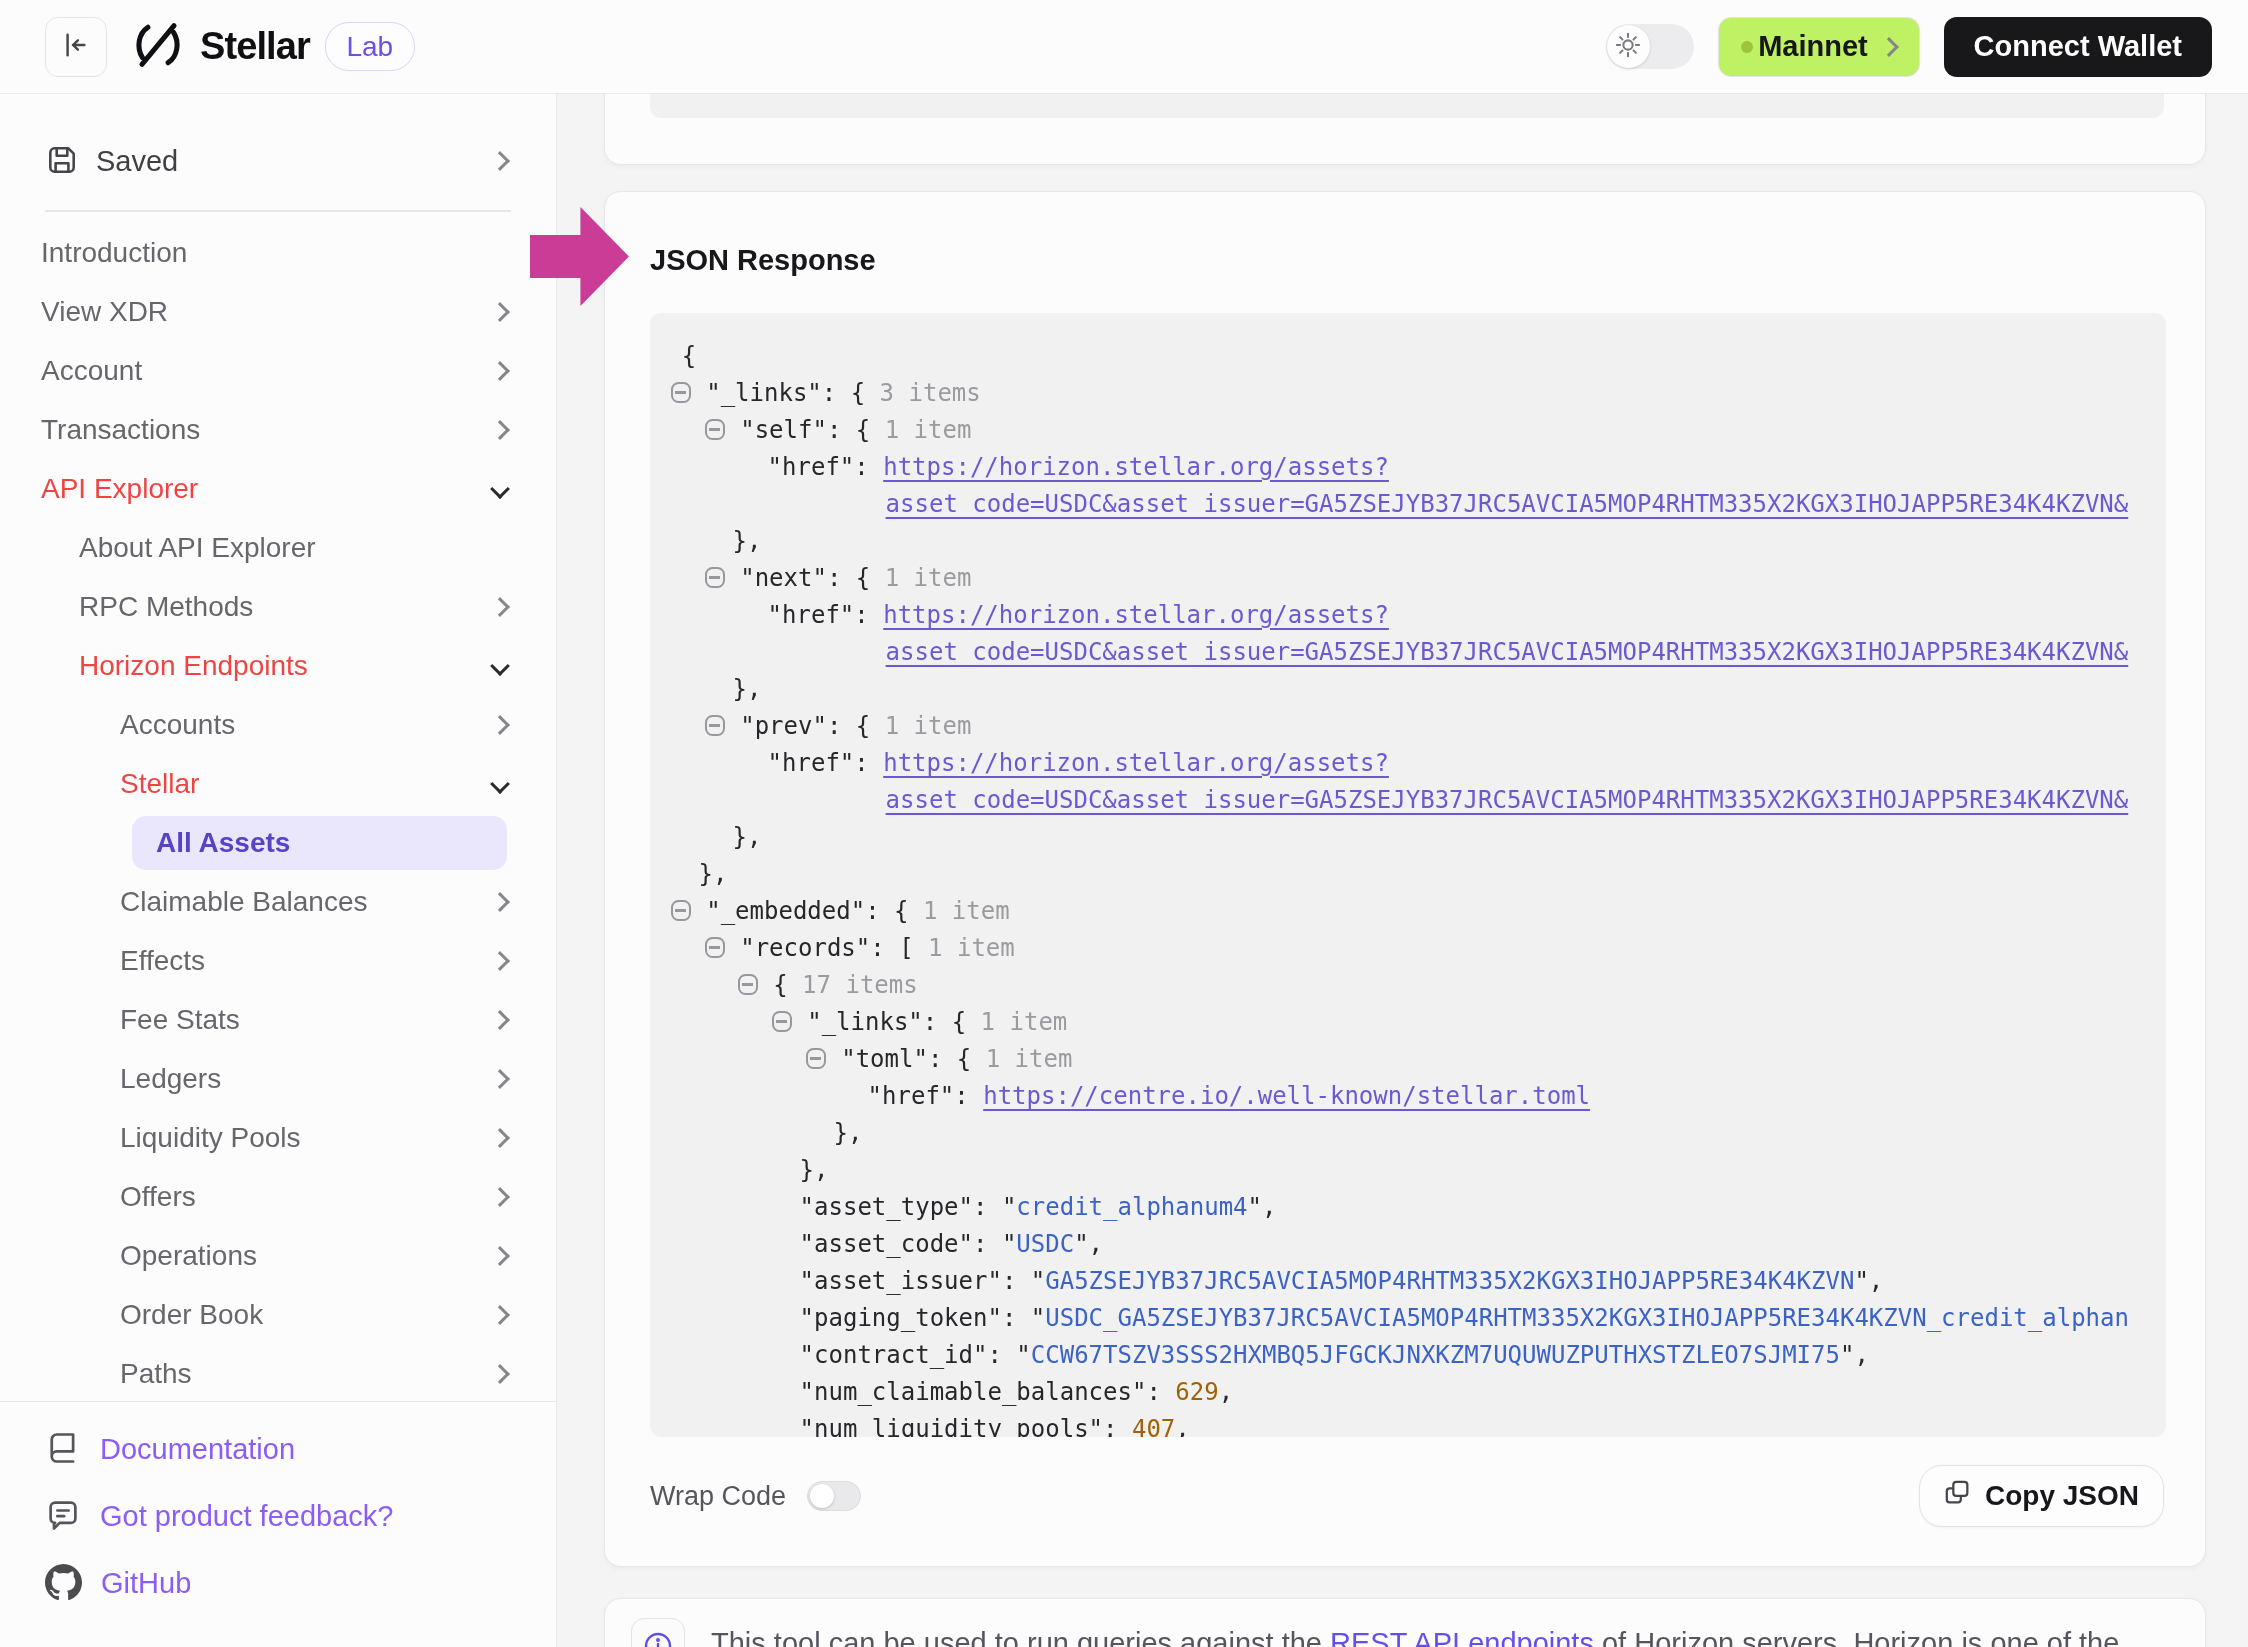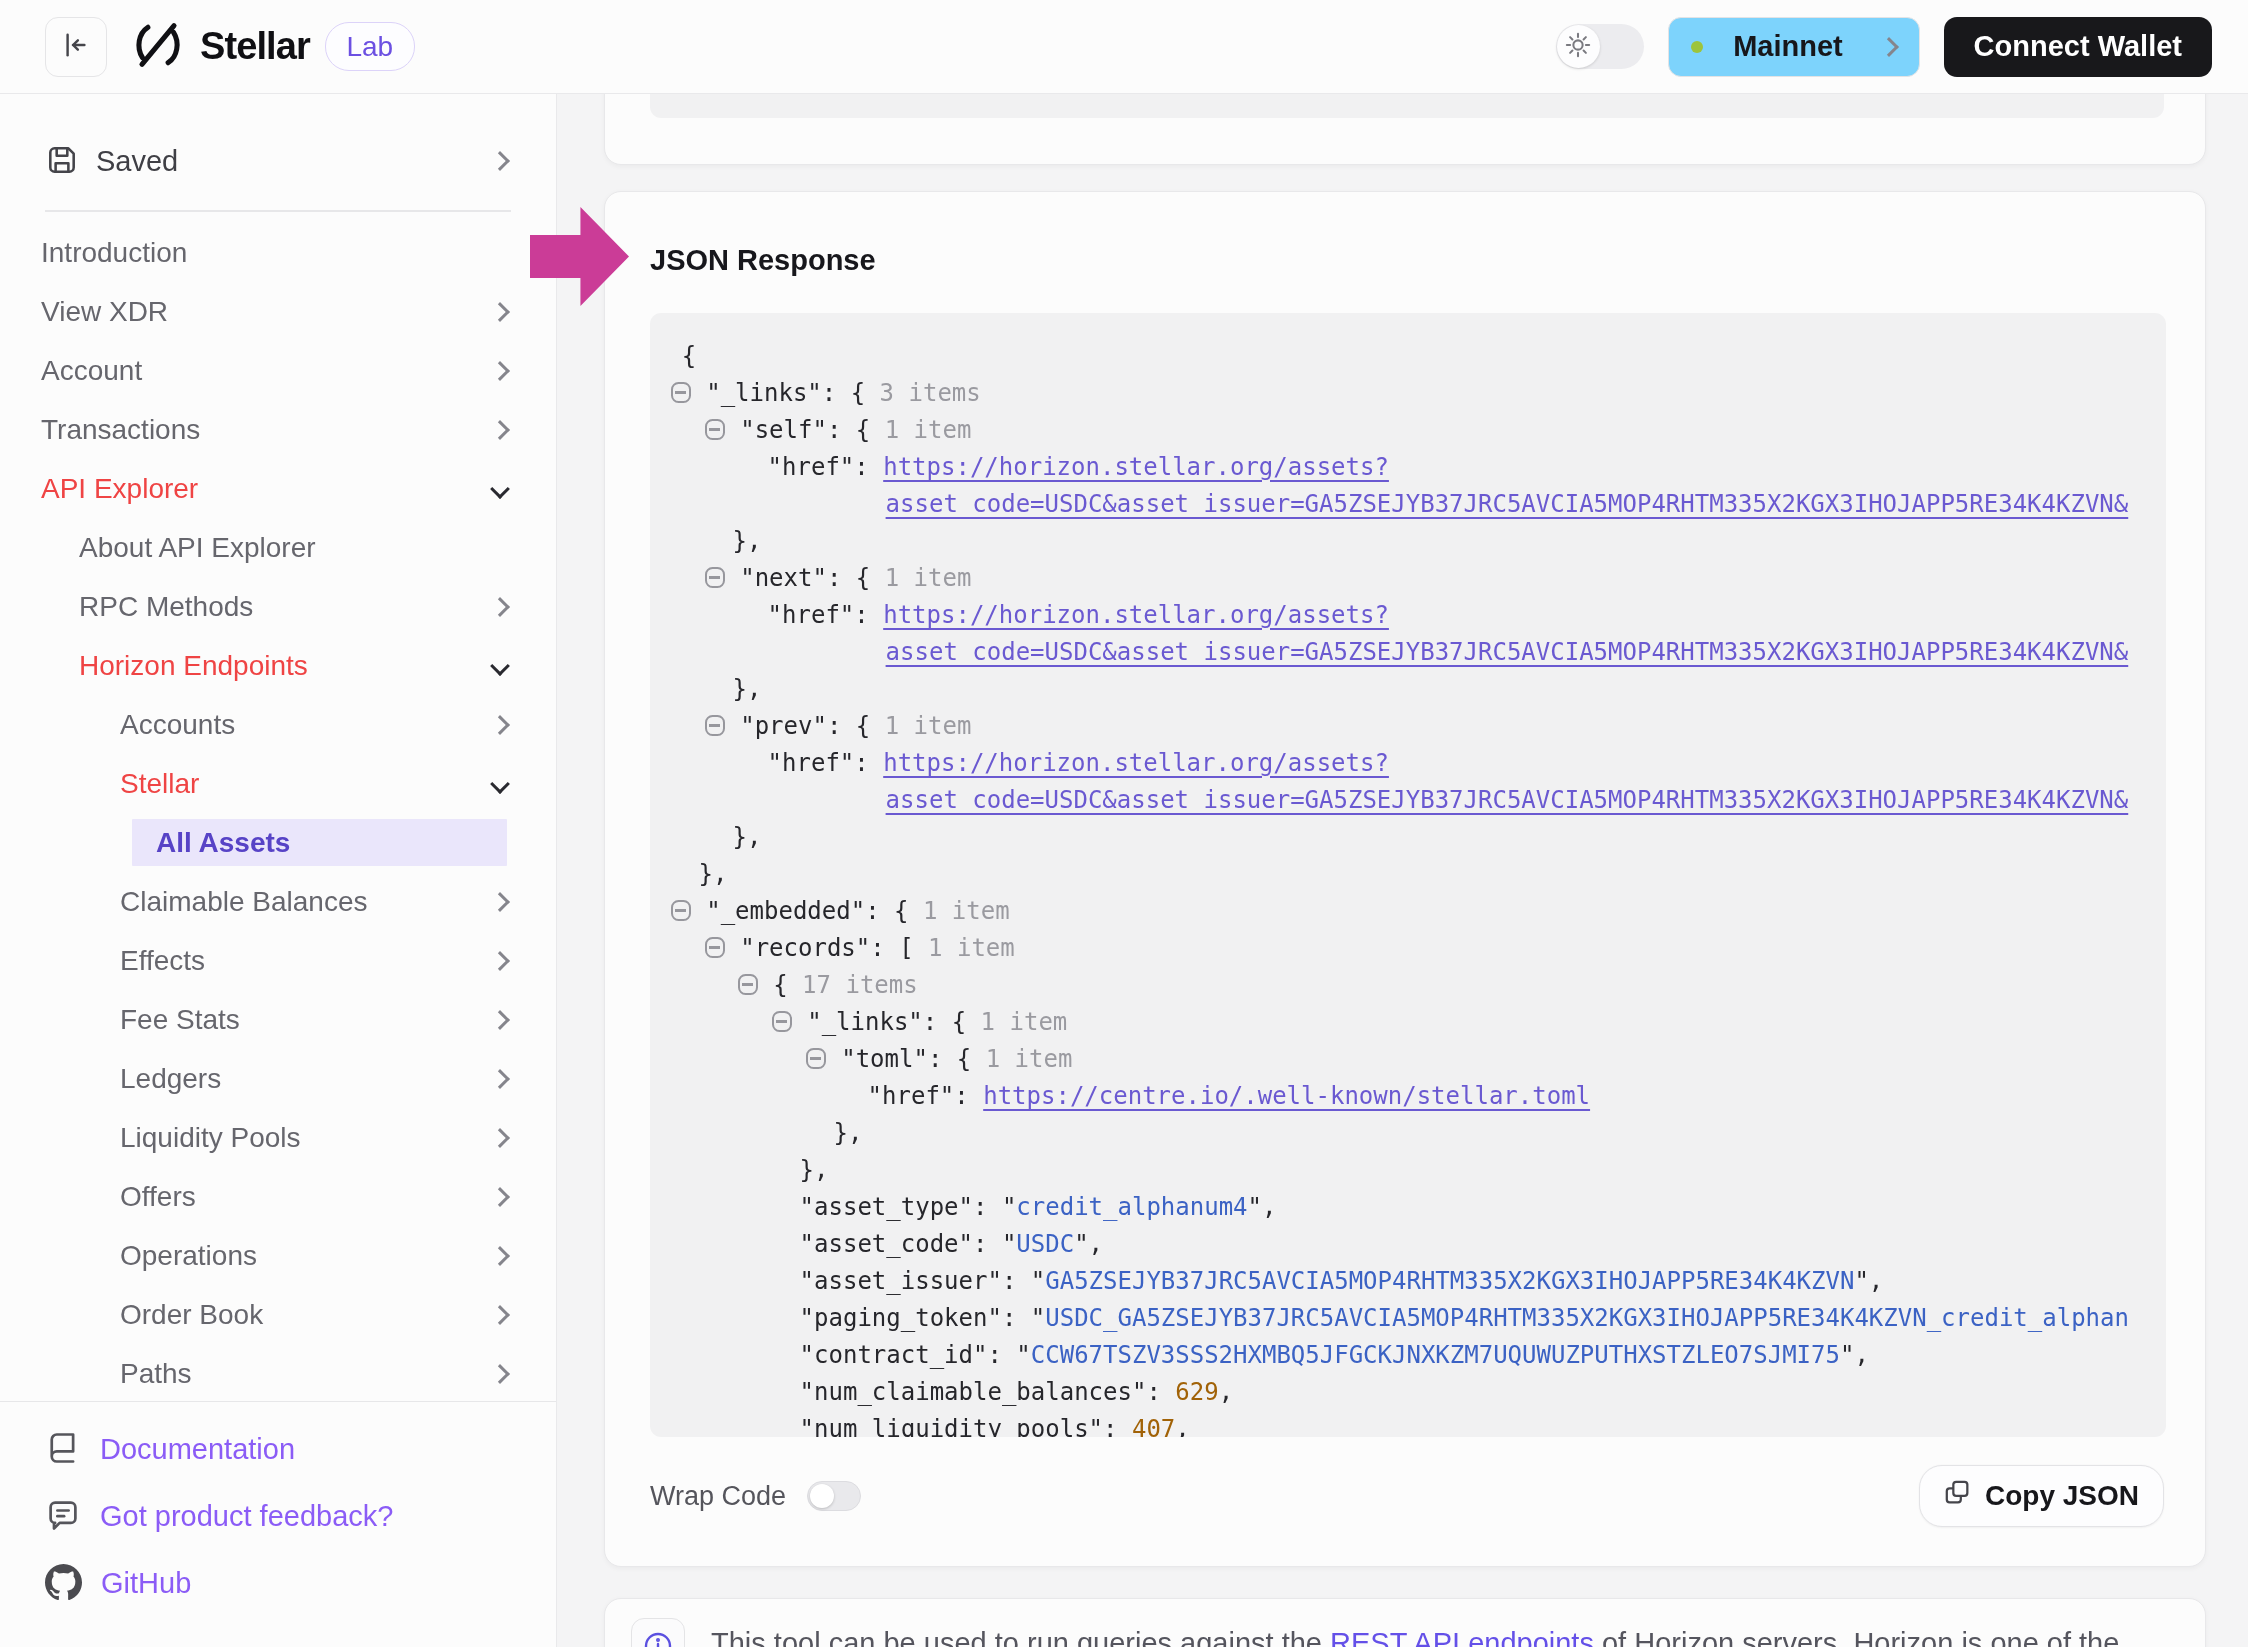--- a/index.html
+++ b/index.html
@@ -14,22 +14,22 @@
                   background:#fcfcfc; display:flex; align-items:center; justify-content:center; }
   .brand-wrap { display:flex; align-items:center; gap:15px; margin-left:24px; }
   .brand-title { font-size:38px; font-weight:600; color:#101014; letter-spacing:-0.9px; }
   .lab-badge { height:49px; border:1.9px solid #dcd3f9; border-radius:24px; padding:0 20.6px;
                display:flex; align-items:center; font-size:28px; color:#6c50e2; background:#fdfdff; }
   .header-right { margin-left:auto; display:flex; align-items:center; gap:24px; }
   .theme-toggle { width:88px; height:45px; border-radius:22.5px; background:#ececef;
                   display:flex; align-items:center; padding:0.9px; }
   .theme-knob { width:43px; height:43px; border-radius:50%; background:#fdfdfe;
                 box-shadow:0 0.9px 2.8px rgba(0,0,0,.15); display:flex; align-items:center; justify-content:center; }
-  .network-btn { height:60px; border:1.9px solid #e3e3e5; border-radius:13px; background:#7dd3fc;
-                 display:flex; align-items:center; gap:30px; padding:0 22.5px; }
+  .network-btn { height:60px; border:1.9px solid #e3e3e5; border-radius:13px; background:#bef264;
+                 display:flex; align-items:center; gap:5px; padding:0 22.5px; }
   .net-dot { width:12px; height:12px; border-radius:50%; background:#9dc43b; }
   .network-label { font-size:29px; font-weight:700; color:#17171b; }
   .connect-btn { height:60px; border-radius:13px; background:#18181b; color:#ffffff;
                  font-size:29px; font-weight:700; padding:0 30px; display:flex; align-items:center; border:none; }
 
   
   .app-body { flex:1; display:flex; position:relative; min-height:0; }
 
   
   .sidebar { width:557px; flex:0 0 557px; background:#fcfcfc; border-right:1.9px solid #e9e9eb;
@@ -39,21 +39,21 @@
   .saved-label { font-size:29px; color:#3f3f45; }
   .side-divider { height:1.9px; background:#e7e7e9; margin:19px 45px 0 45px; }
   .side-nav { flex:1; overflow:hidden; display:flex; flex-direction:column; margin-top:11.2px; }
   .nav-row { height:59px; flex:0 0 59px; display:flex; align-items:center; padding-right:49px; }
   .nav-row .nav-label { font-size:28px; color:#66666d; }
   .nav-row.lvl0 { padding-left:41px; }
   .nav-row.lvl1 { padding-left:79px; }
   .nav-row.lvl2 { padding-left:120px; }
   .nav-row.lvl3 { padding-left:132px; }
   .nav-row.bold .nav-label { font-weight:400; color:#ef4444; }
-  .active-pill { width:376px; height:47px; background:#eae6fb; border-radius:1px;
+  .active-pill { width:376px; height:54px; background:#eae6fb; border-radius:14px;
                  display:flex; align-items:center; padding-left:24px; }
   .active-pill .nav-label { font-weight:700; color:#5743c6; }
   .chev { width:14px; height:14px; border-right:3px solid #85858c; border-bottom:3px solid #85858c;
           margin-left:auto; flex:0 0 auto; }
   .chev.right { transform:rotate(-45deg); }
   .chev.down  { transform:rotate(45deg); border-color:#2a2a30; }
   .side-bottom { flex:0 0 246px; border-top:1.9px solid #e7e7e9; padding-top:14px; }
   .foot-row { height:67px; display:flex; align-items:center; gap:19px; padding-left:45px; }
   .foot-label { font-size:29px; color:#8b5cf6; }
 

